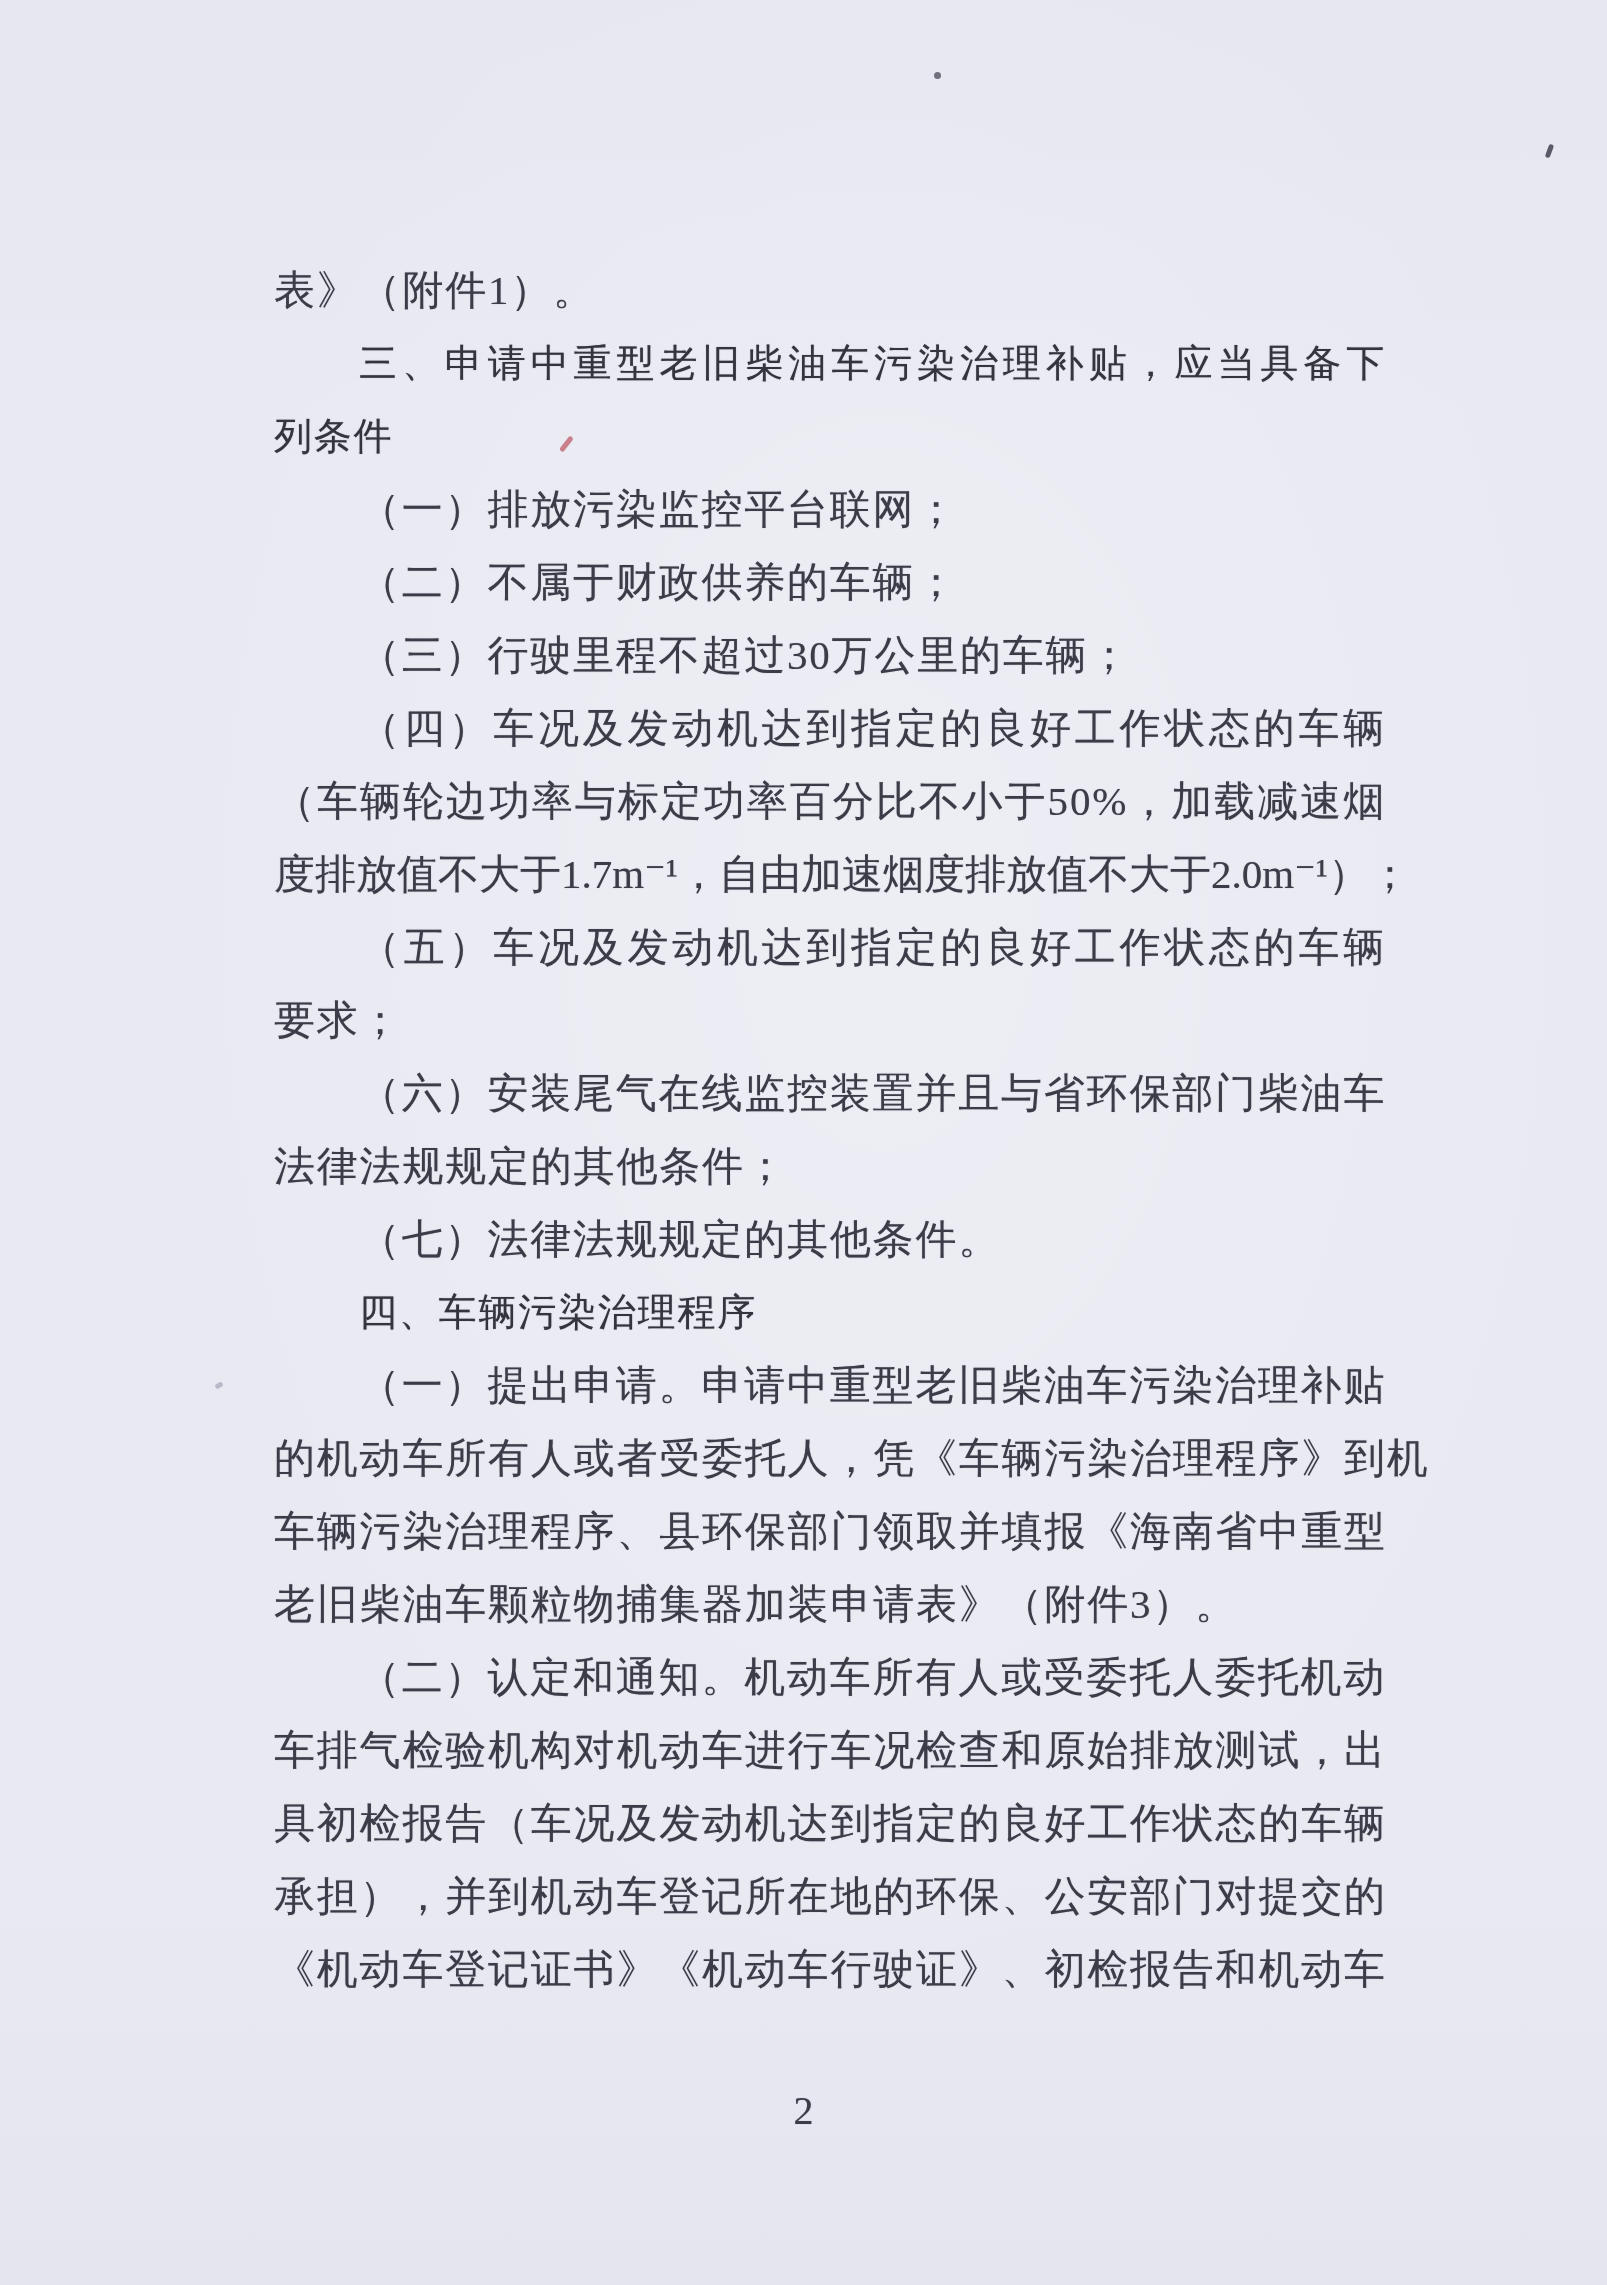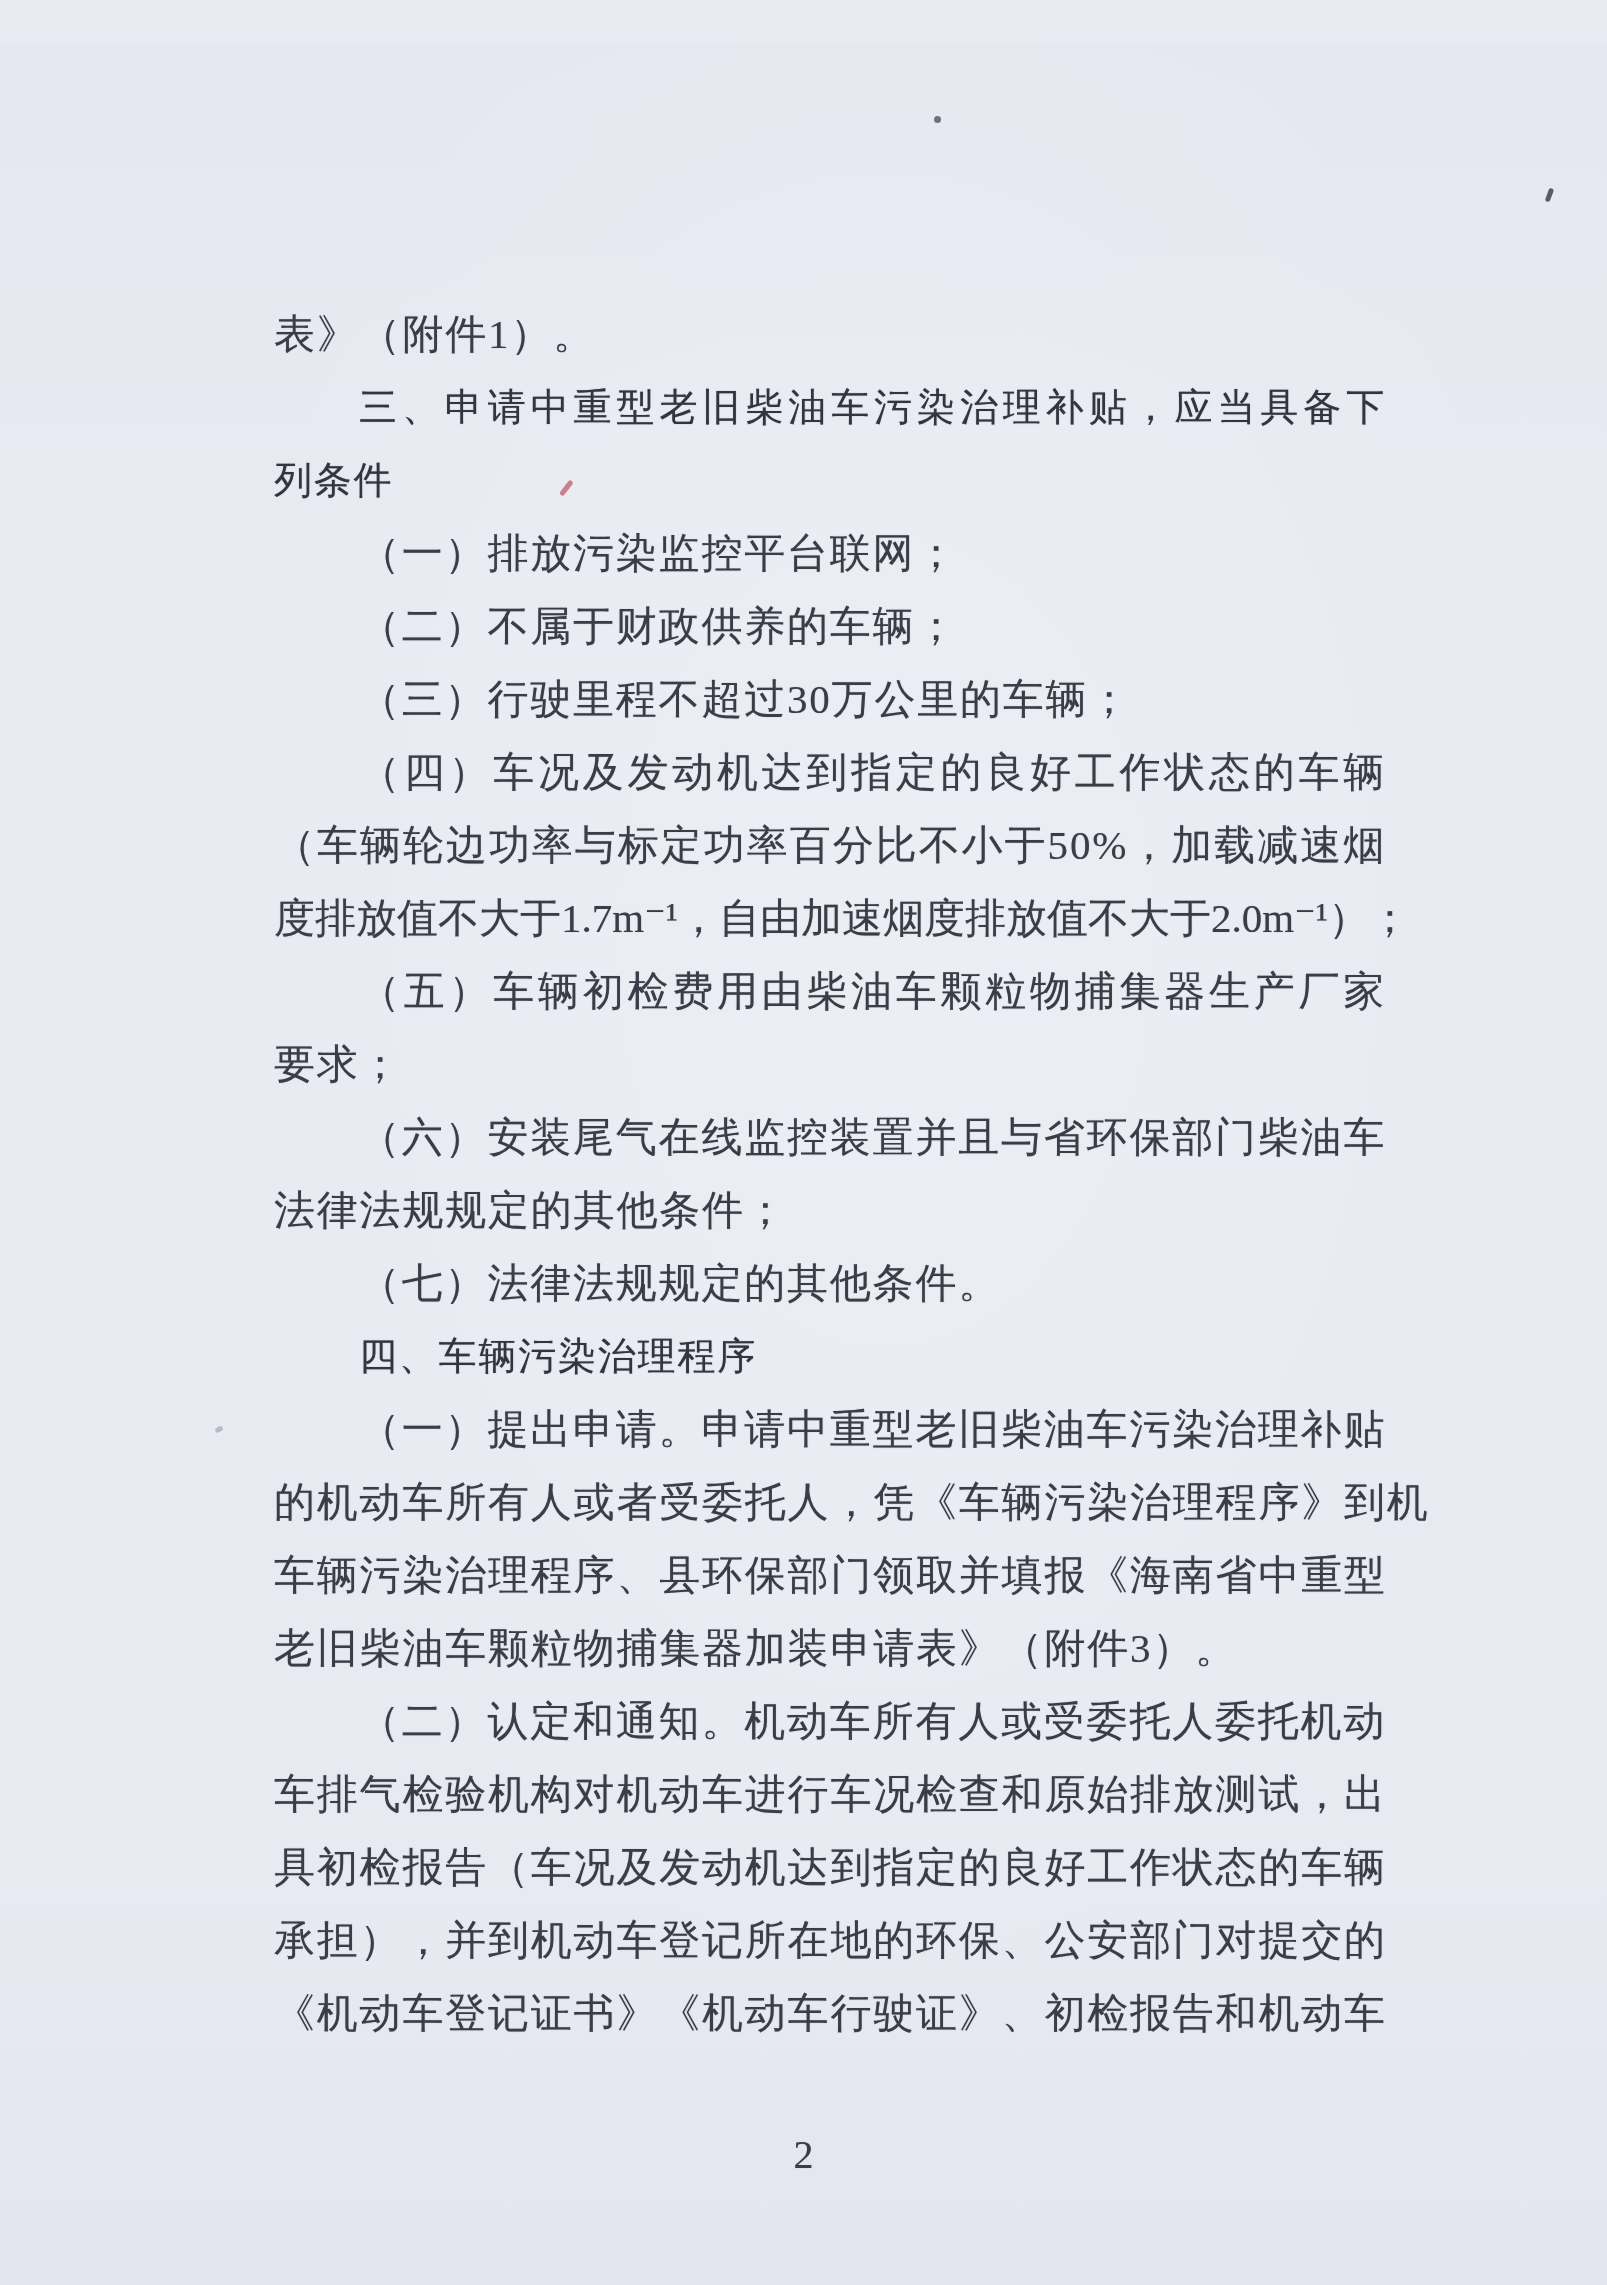--- a/index.html
+++ b/index.html
@@ -8,21 +8,20 @@
     position: relative;
     overflow: hidden;
     background: var(--paper, #e9e9f2);
     font-family: "Liberation Serif", "DejaVu Serif", serif;
   }
   .page {
     position: absolute; inset: 0;
     background:
       radial-gradient(ellipse at 55% 40%, rgba(255,255,255,0.20) 0%, rgba(255,255,255,0) 60%),
       linear-gradient(180deg, rgba(226,226,238,0.35) 0%, rgba(255,255,255,0) 18%, rgba(255,255,255,0) 82%, rgba(223,223,236,0.40) 100%);
-    margin-top: 44px;
   }
   .text-block {
     position: absolute;
     left: 274px; top: 254px;
     width: 1112px;
   }
   .line {
     height: 73px; line-height: 73px;
     font-size: 41px;
     letter-spacing: 1.8px;
@@ -59,21 +58,21 @@
   <main class="text-block" id="text-block">
       <div class="line">表》（附件1）。</div>
       <div class="line heading indent justify">三、申请中重型老旧柴油车污染治理补贴，应当具备下</div>
       <div class="line heading">列条件</div>
       <div class="line indent">（一）排放污染监控平台联网；</div>
       <div class="line indent">（二）不属于财政供养的车辆；</div>
       <div class="line indent">（三）行驶里程不超过30万公里的车辆；</div>
       <div class="line indent justify">（四）车况及发动机达到指定的良好工作状态的车辆</div>
       <div class="line justify">（车辆轮边功率与标定功率百分比不小于50%，加载减速烟</div>
       <div class="line justify tight">度排放值不大于1.7m⁻¹，自由加速烟度排放值不大于2.0m⁻¹）；</div>
-      <div class="line indent justify">（五）车辆初检费用由柴油车颗粒物捕集器生产厂家</div>
+      <div class="line indent justify">（五）车况及发动机达到指定的良好工作状态的车辆</div>
       <div class="line">要求；</div>
       <div class="line indent justify">（六）安装尾气在线监控装置并且与省环保部门柴油车</div>
       <div class="line">法律法规规定的其他条件；</div>
       <div class="line indent">（七）法律法规规定的其他条件。</div>
       <div class="line heading indent">四、车辆污染治理程序</div>
       <div class="line indent justify">（一）提出申请。申请中重型老旧柴油车污染治理补贴</div>
       <div class="line justify">的机动车所有人或者受委托人，凭《车辆污染治理程序》到机</div>
       <div class="line justify">车辆污染治理程序、县环保部门领取并填报《海南省中重型</div>
       <div class="line">老旧柴油车颗粒物捕集器加装申请表》（附件3）。</div>
       <div class="line indent justify">（二）认定和通知。机动车所有人或受委托人委托机动</div>

